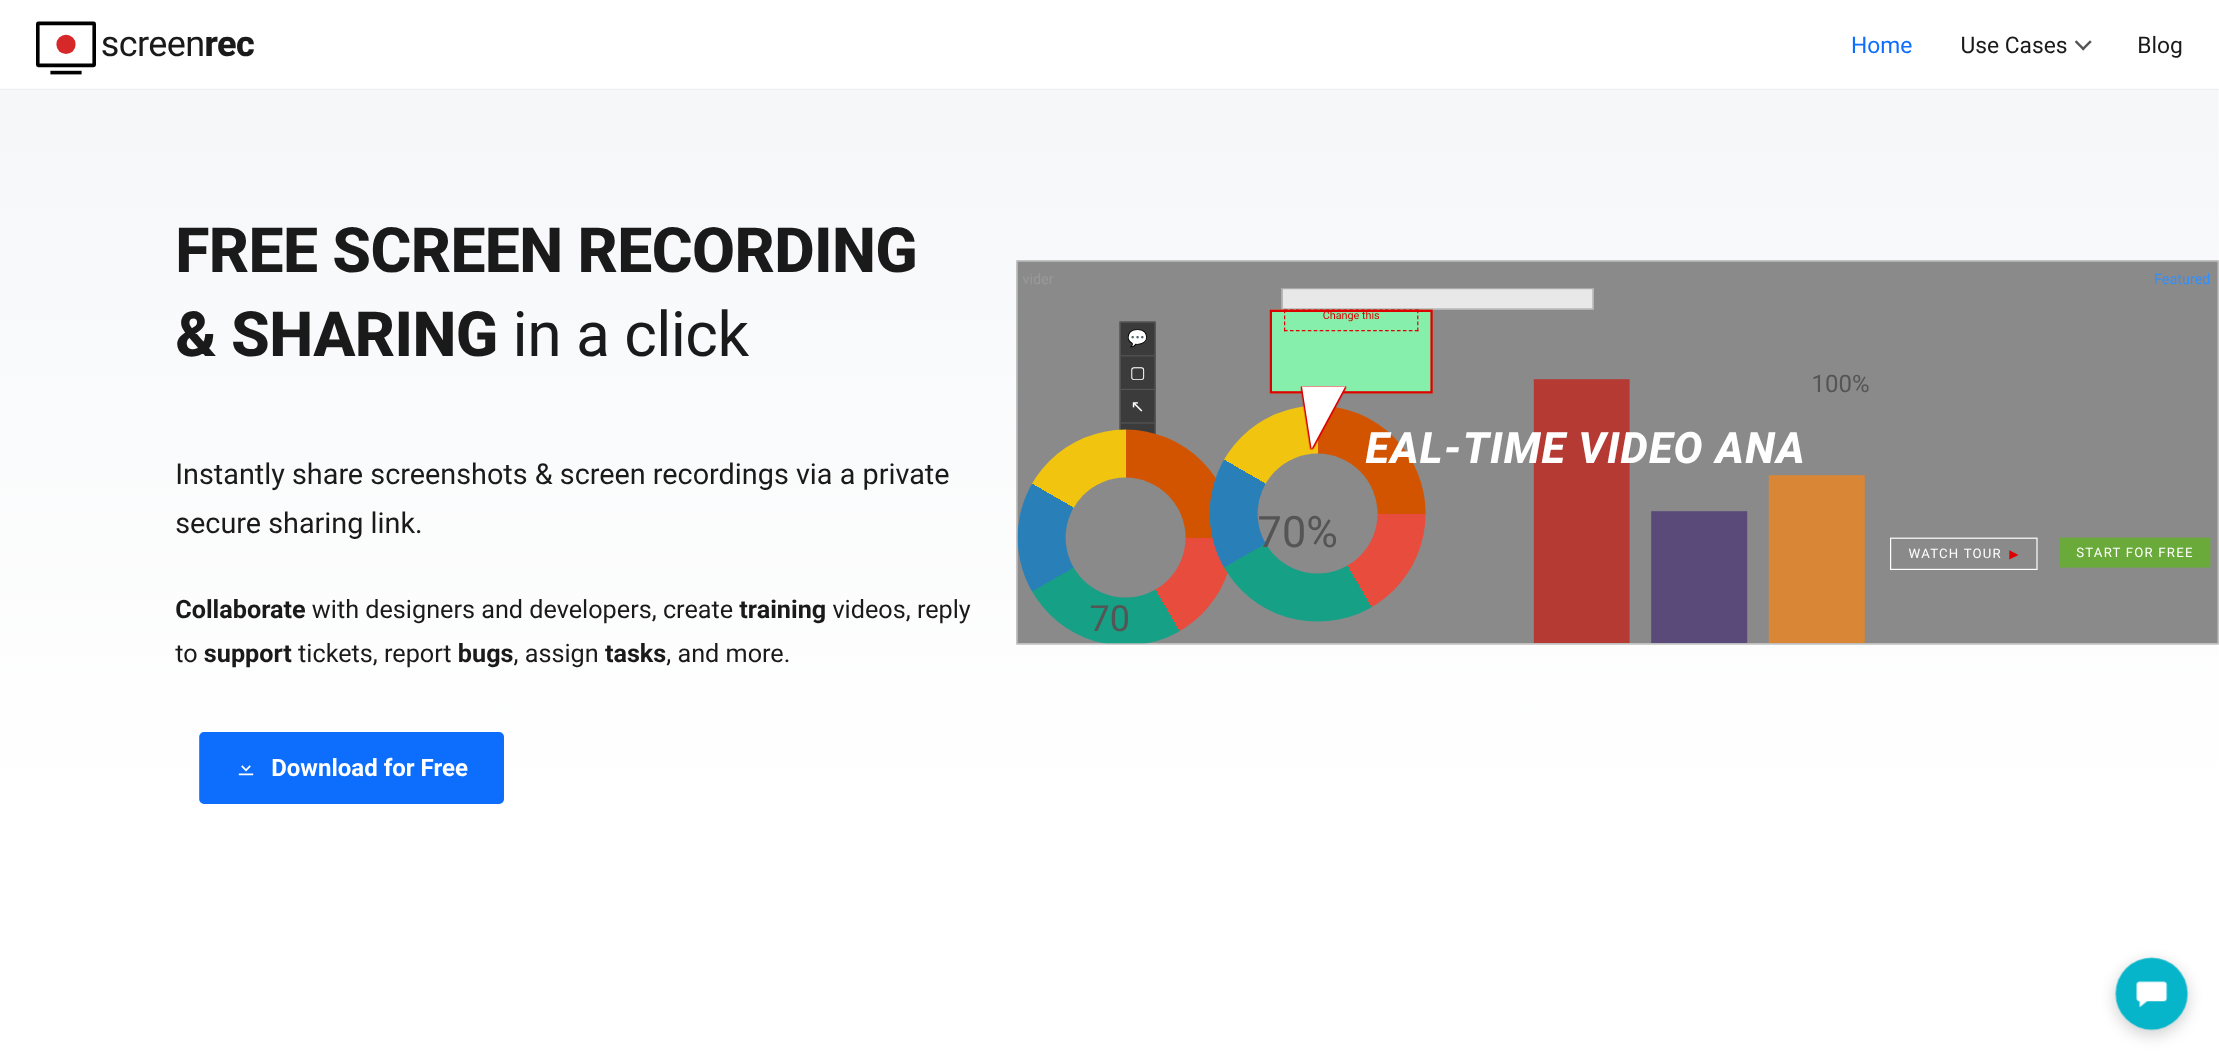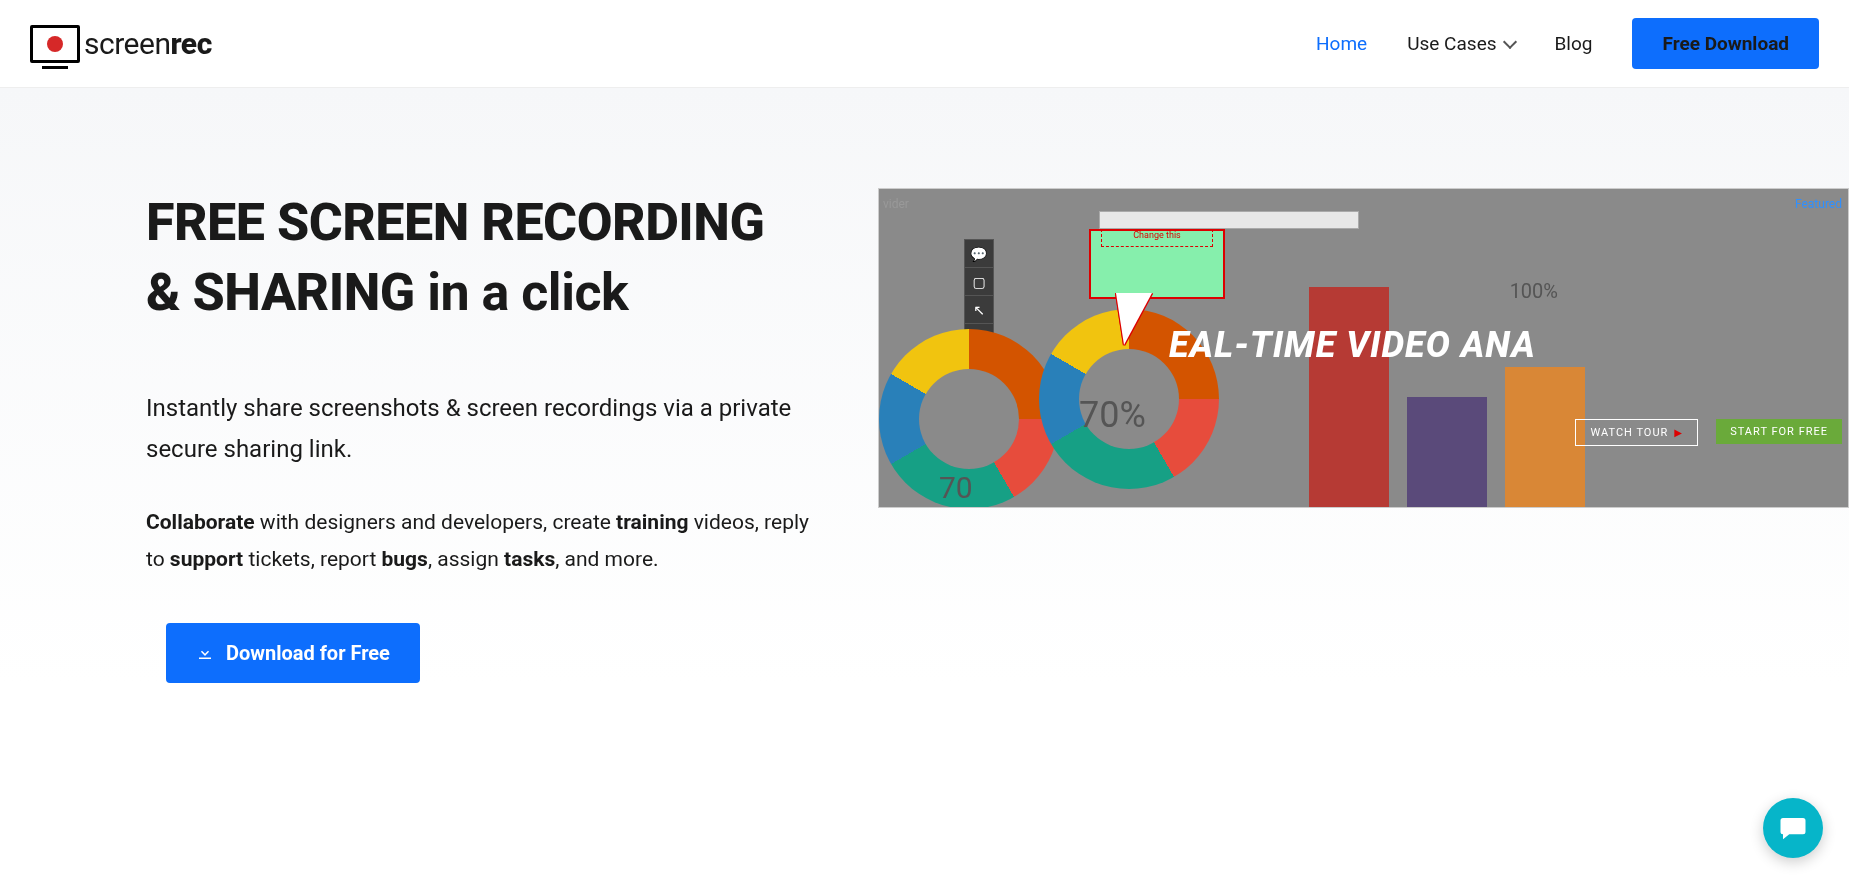--- a/index.html
+++ b/index.html
@@ -90,36 +90,36 @@
   cursor: pointer;
 }
 
 
 .hero-wrap {
   background: linear-gradient(180deg, #f6f7f9 0%, #fff 100%);
   padding-top: 100px;
 }
 .hero {
   display: flex;
-  gap: 52px;
+  gap: 21px;
   padding: 0 0 0 146px;
 }
 .hero-left {
   width: 680px;
   flex-shrink: 0;
 }
 .hero-title {
   font-size: 52px;
   font-weight: 800;
   line-height: 1.35;
   margin-bottom: 60px;
   letter-spacing: -0.5px;
 }
 .hero-title .light {
-  font-weight: 700;
+  font-weight: 400;
   text-align: right;
 }
 .hero-sub {
   font-size: 24px;
   line-height: 1.7;
   margin-bottom: 34px;
   color: #1a1a1a;
 }
 .hero-body {
   font-size: 21px;
@@ -159,20 +159,21 @@
 .icon-play {
   width: 22px;
   height: 22px;
 }
 
 
 .hero-right {
   flex: 1;
   position: relative;
   min-width: 0;
+  margin-top: 42px;
 }
 .video-frame {
   background: #8a8a8a;
   border: 1px solid #ccc;
   height: 320px;
   position: relative;
   overflow: hidden;
 }
 .vf-topbar {
   position: absolute; top: 8px; left: 4px;
@@ -367,21 +368,20 @@
       <span>screen</span><span class="bold">rec</span>
     </div>
   </div>
   <nav class="nav">
     <a href="#" class="active">Home</a>
     <a href="#">
       <span>Use Cases</span>
       <span class="chevron"></span>
     </a>
     <a href="#">Blog</a>
-    <a href="#" class="btn-primary">Free Download</a>
   </nav>
 </header>
 
 <section class="hero-wrap">
   <div class="hero">
     <div class="hero-left">
       <h1 class="hero-title">
         <span>FREE SCREEN RECORDING</span><br>
         <span>&amp; SHARING</span><span class="light"> in a click</span>
       </h1>

